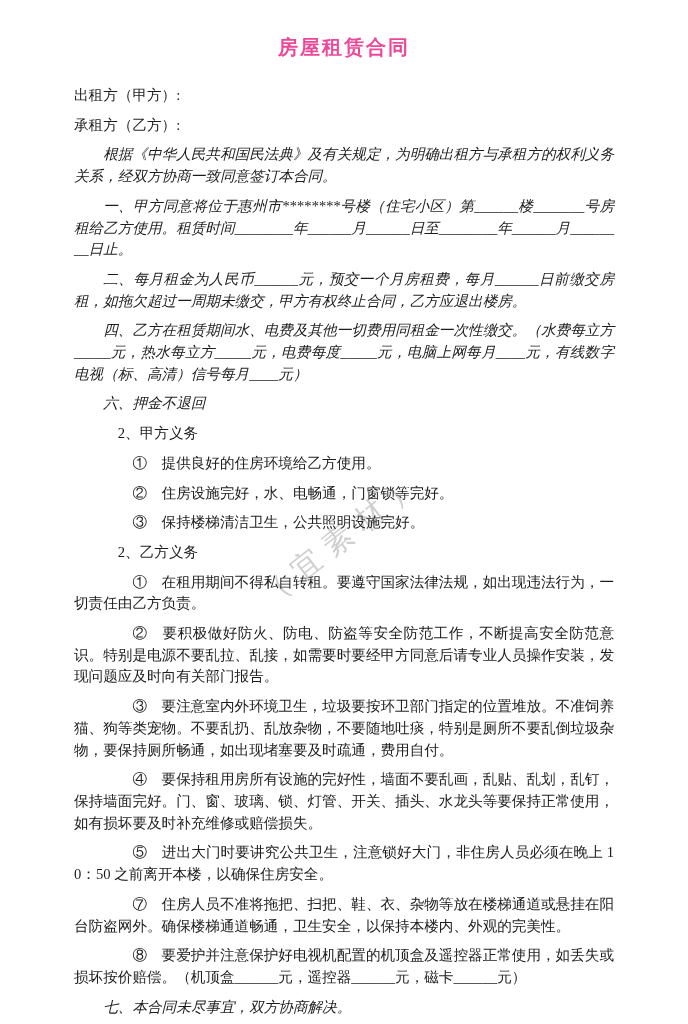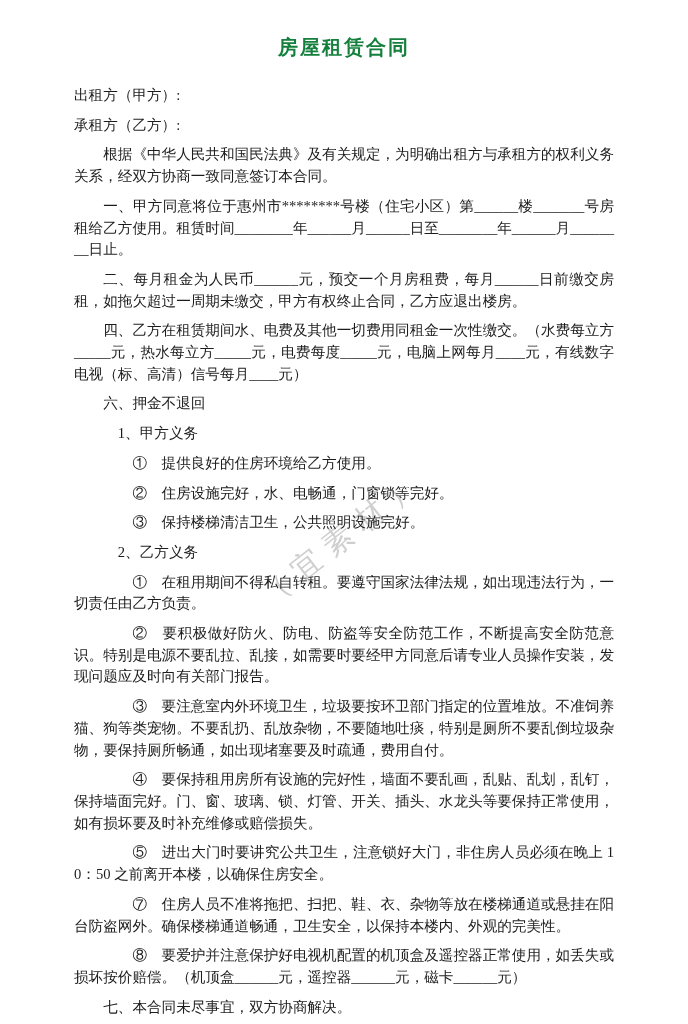--- a/index.html
+++ b/index.html
@@ -31,21 +31,21 @@
     color: #c00000;
   }
   .para {
     margin: 8px;
     font-size: 14.6px;
     line-height: 21.7px;
     text-align: justify;
     word-break: break-all;
   }
   .indent-0 { text-indent: 0; }
-  .indent-1 { text-indent: 2em; }
+  .indent-1 { text-indent: 2em; font-style: italic; }
   .indent-2 { text-indent: 3em; }
   .indent-3 { text-indent: 4em; }
   .watermark {
     position: absolute;
     left: 238px; top: 505px;
     width: 240px;
     transform: rotate(-38deg);
     transform-origin: center center;
     font-size: 30px;
     letter-spacing: 10px;
@@ -58,31 +58,31 @@
 </style>
 </head>
 <body style="color: rgb(28, 28, 28); background: rgb(255, 255, 255);">
 
 <div class="page">
 
   <div class="watermark" style="color: rgb(168, 168, 168);">（宜素材）</div>
 
   <div class="content">
 
-    <h1 class="doc-title" style="color: #15803d;">房屋租赁合同</h1>
+    <h1 class="doc-title" style="color: #ec4899;">房屋租赁合同</h1>
 
     <div>
         <p class="para indent-0">出租方（甲方）:</p>
         <p class="para indent-0">承租方（乙方）:</p>
         <p class="para indent-1">根据《中华人民共和国民法典》及有关规定，为明确出租方与承租方的权利义务关系，经双方协商一致同意签订本合同。</p>
         <p class="para indent-1">一、甲方同意将位于惠州市********号楼（住宅小区）第______楼_______号房租给乙方使用。租赁时间________年______月______日至________年______月________日止。</p>
         <p class="para indent-1">二、每月租金为人民币______元，预交一个月房租费，每月______日前缴交房租，如拖欠超过一周期未缴交，甲方有权终止合同，乙方应退出楼房。</p>
         <p class="para indent-1">四、乙方在租赁期间水、电费及其他一切费用同租金一次性缴交。（水费每立方_____元，热水每立方_____元，电费每度_____元，电脑上网每月____元，有线数字电视（标、高清）信号每月____元）</p>
         <p class="para indent-1">六、押金不退回</p>
-        <p class="para indent-2">1、甲方义务</p>
+        <p class="para indent-2">2、甲方义务</p>
         <p class="para indent-3">①　提供良好的住房环境给乙方使用。</p>
         <p class="para indent-3">②　住房设施完好，水、电畅通，门窗锁等完好。</p>
         <p class="para indent-3">③　保持楼梯清洁卫生，公共照明设施完好。</p>
         <p class="para indent-2">2、乙方义务</p>
         <p class="para indent-3">①　在租用期间不得私自转租。要遵守国家法律法规，如出现违法行为，一切责任由乙方负责。</p>
         <p class="para indent-3">②　要积极做好防火、防电、防盗等安全防范工作，不断提高安全防范意识。特别是电源不要乱拉、乱接，如需要时要经甲方同意后请专业人员操作安装，发现问题应及时向有关部门报告。</p>
         <p class="para indent-3">③　要注意室内外环境卫生，垃圾要按环卫部门指定的位置堆放。不准饲养猫、狗等类宠物。不要乱扔、乱放杂物，不要随地吐痰，特别是厕所不要乱倒垃圾杂物，要保持厕所畅通，如出现堵塞要及时疏通，费用自付。</p>
         <p class="para indent-3">④　要保持租用房所有设施的完好性，墙面不要乱画，乱贴、乱划，乱钉，保持墙面完好。门、窗、玻璃、锁、灯管、开关、插头、水龙头等要保持正常使用，如有损坏要及时补充维修或赔偿损失。</p>
         <p class="para indent-3">⑤　进出大门时要讲究公共卫生，注意锁好大门，非住房人员必须在晚上 10：50 之前离开本楼，以确保住房安全。</p>
         <p class="para indent-3">⑦　住房人员不准将拖把、扫把、鞋、衣、杂物等放在楼梯通道或悬挂在阳台防盗网外。确保楼梯通道畅通，卫生安全，以保持本楼内、外观的完美性。</p>

